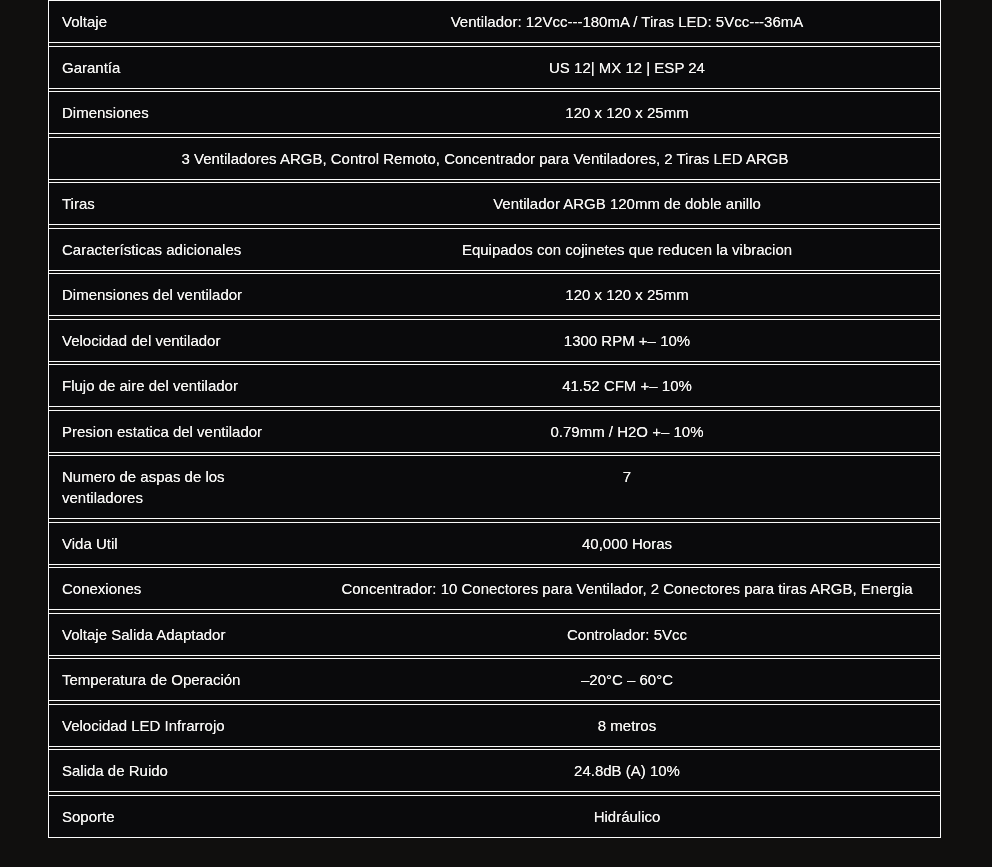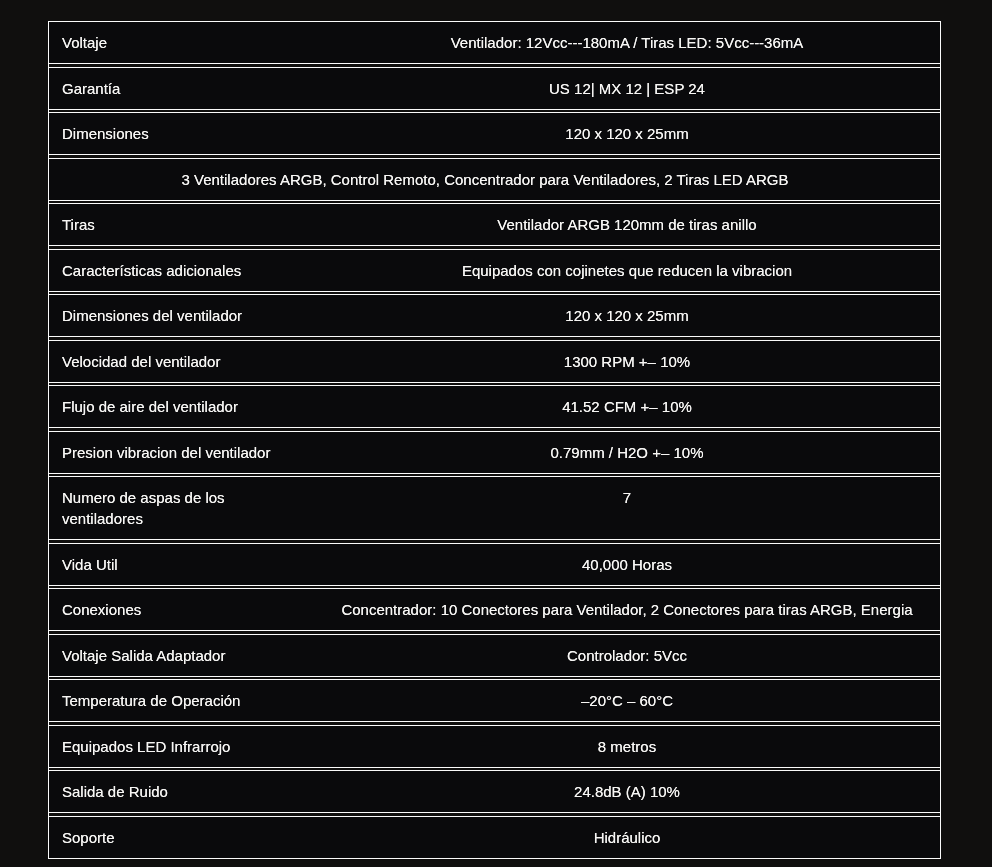--- a/index.html
+++ b/index.html
@@ -12,21 +12,21 @@
     font-family: "Liberation Sans", "DejaVu Sans", sans-serif;
   }
   .page {
     position: relative;
     width: 992px;
     height: 867px;
   }
   .spec-table {
     position: absolute;
     left: 48px;
-    top: 21px;
+    top: 0;
     width: 893px;
     box-sizing: border-box;
     border-left: 1px solid #fbfbfb;
     border-right: 1px solid #fbfbfb;
   }
   .spec-row {
     display: flex;
     align-items: flex-start;
     background: #0a0a0c;
     border-top: 1px solid #fbfbfb;
@@ -74,21 +74,21 @@
     <div class="spec-label">Dimensiones</div>
     <div class="spec-value">120 x 120 x 25mm</div>
   </div>
 
   <div class="spec-row">
     <div class="spec-value">3 Ventiladores ARGB, Control Remoto, Concentrador para Ventiladores, 2 Tiras LED ARGB</div>
   </div>
 
   <div class="spec-row">
     <div class="spec-label">Tiras</div>
-    <div class="spec-value">Ventilador ARGB 120mm de tiras anillo</div>
+    <div class="spec-value">Ventilador ARGB 120mm de doble anillo</div>
   </div>
 
   <div class="spec-row">
     <div class="spec-label">Características adicionales</div>
     <div class="spec-value">Equipados con cojinetes que reducen la vibracion</div>
   </div>
 
   <div class="spec-row">
     <div class="spec-label">Dimensiones del ventilador</div>
     <div class="spec-value">120 x 120 x 25mm</div>
@@ -98,21 +98,21 @@
     <div class="spec-label">Velocidad del ventilador</div>
     <div class="spec-value">1300 RPM +– 10%</div>
   </div>
 
   <div class="spec-row">
     <div class="spec-label">Flujo de aire del ventilador</div>
     <div class="spec-value">41.52 CFM +– 10%</div>
   </div>
 
   <div class="spec-row">
-    <div class="spec-label">Presion vibracion del ventilador</div>
+    <div class="spec-label">Presion estatica del ventilador</div>
     <div class="spec-value">0.79mm / H2O +– 10%</div>
   </div>
 
   <div class="spec-row">
     <div class="spec-label">Numero de aspas de los ventiladores</div>
     <div class="spec-value">7</div>
   </div>
 
   <div class="spec-row">
     <div class="spec-label">Vida Util</div>
@@ -128,21 +128,21 @@
     <div class="spec-label">Voltaje Salida Adaptador</div>
     <div class="spec-value">Controlador: 5Vcc</div>
   </div>
 
   <div class="spec-row">
     <div class="spec-label">Temperatura de Operación</div>
     <div class="spec-value">–20°C – 60°C</div>
   </div>
 
   <div class="spec-row">
-    <div class="spec-label">Equipados LED Infrarrojo</div>
+    <div class="spec-label">Velocidad LED Infrarrojo</div>
     <div class="spec-value">8 metros</div>
   </div>
 
   <div class="spec-row">
     <div class="spec-label">Salida de Ruido</div>
     <div class="spec-value">24.8dB (A) 10%</div>
   </div>
 
   <div class="spec-row">
     <div class="spec-label">Soporte</div>

